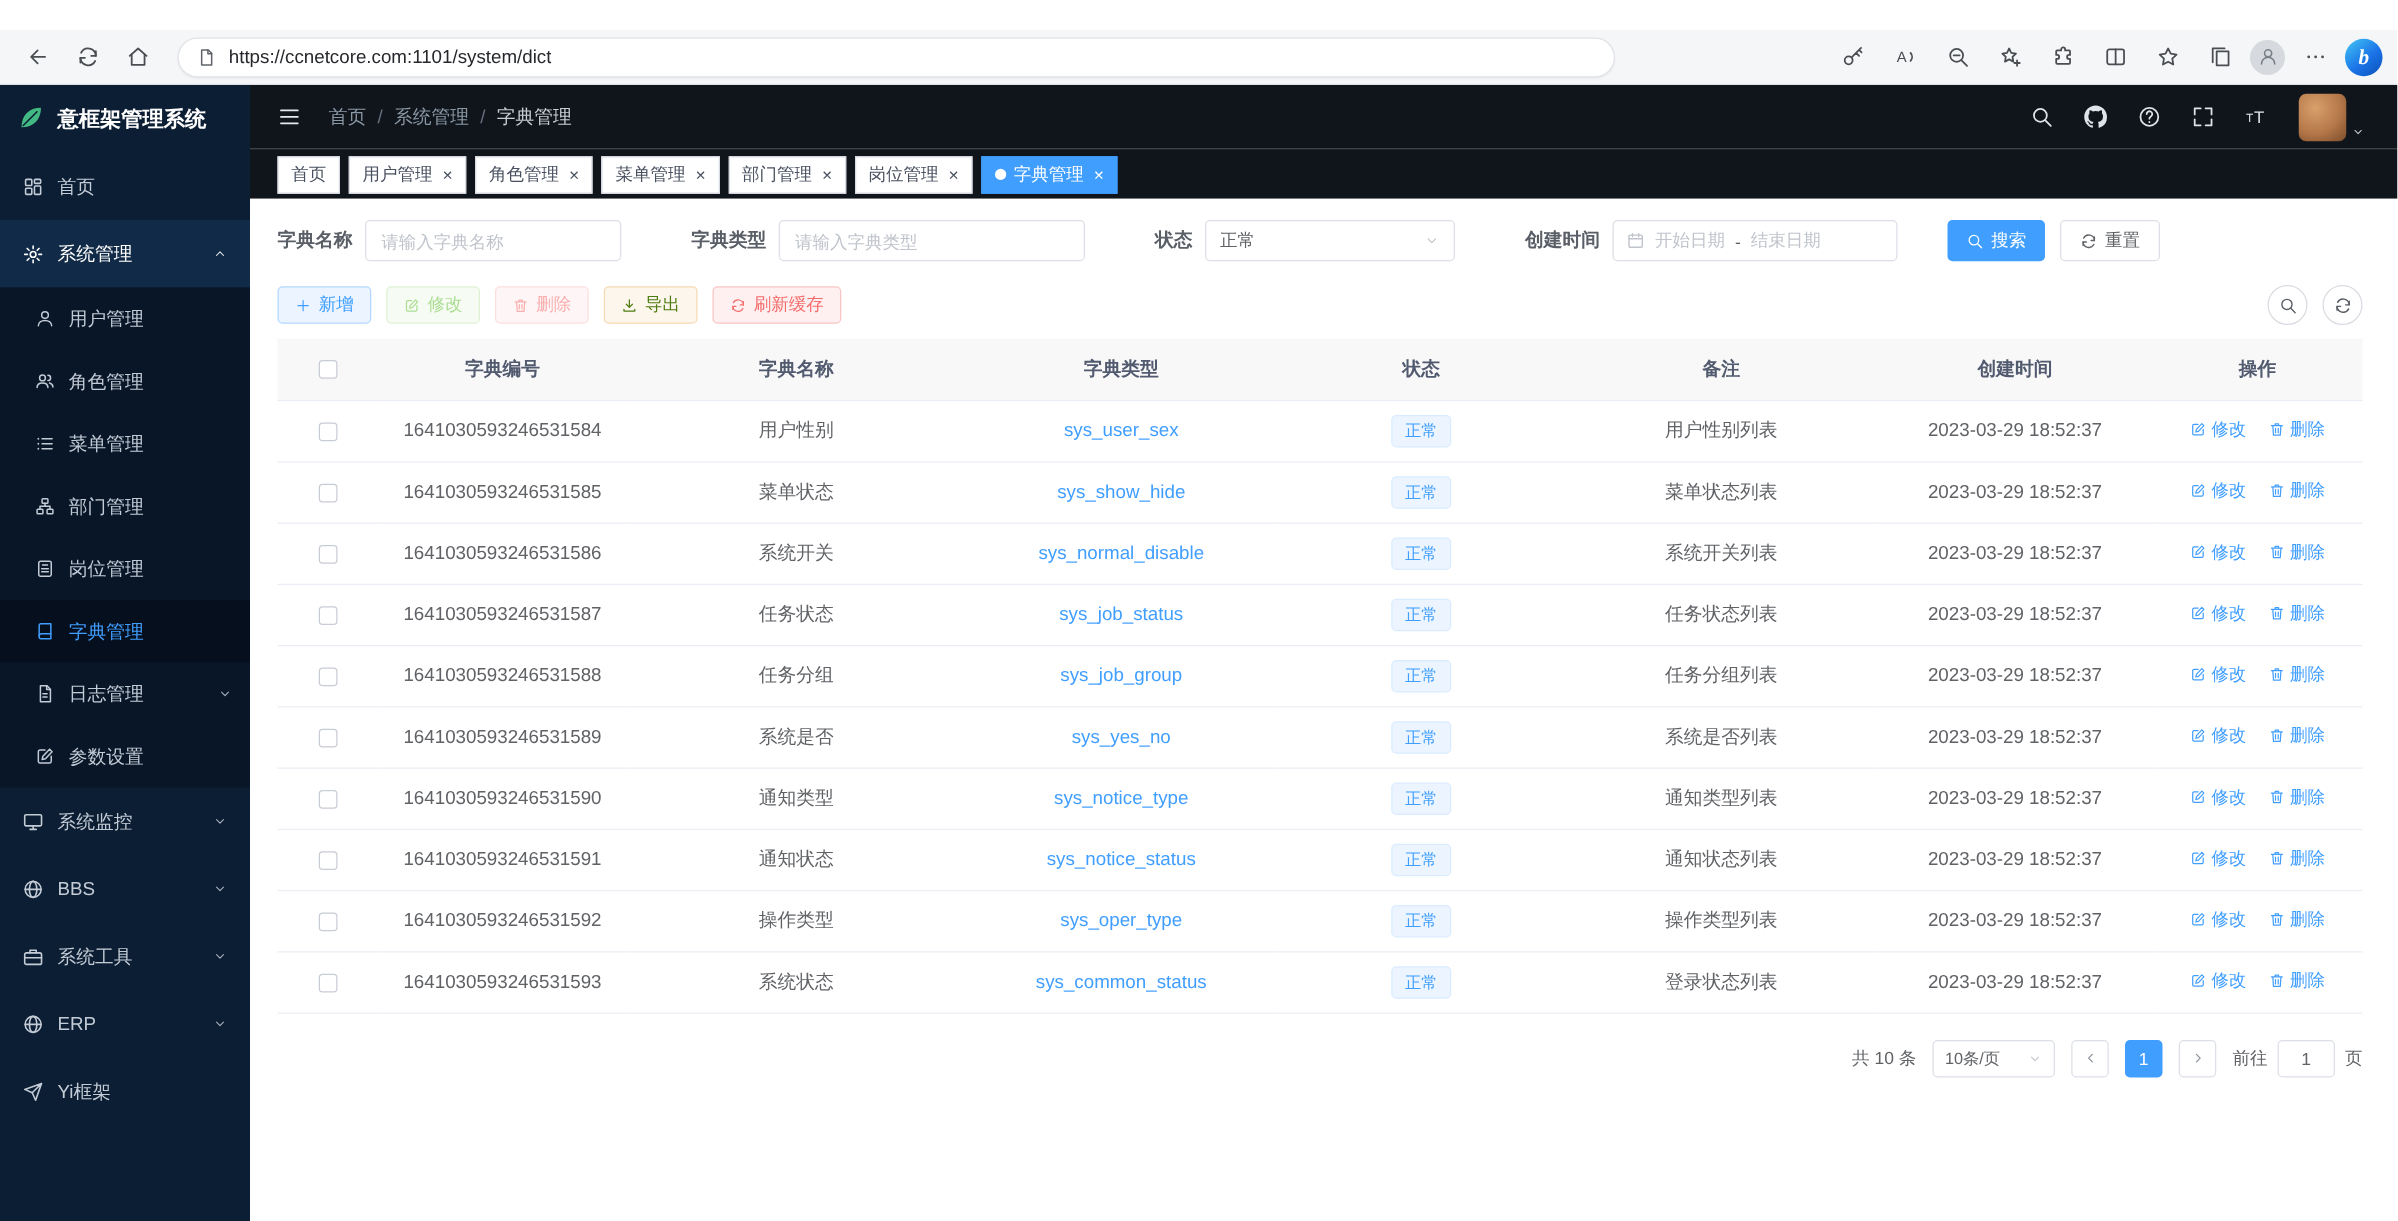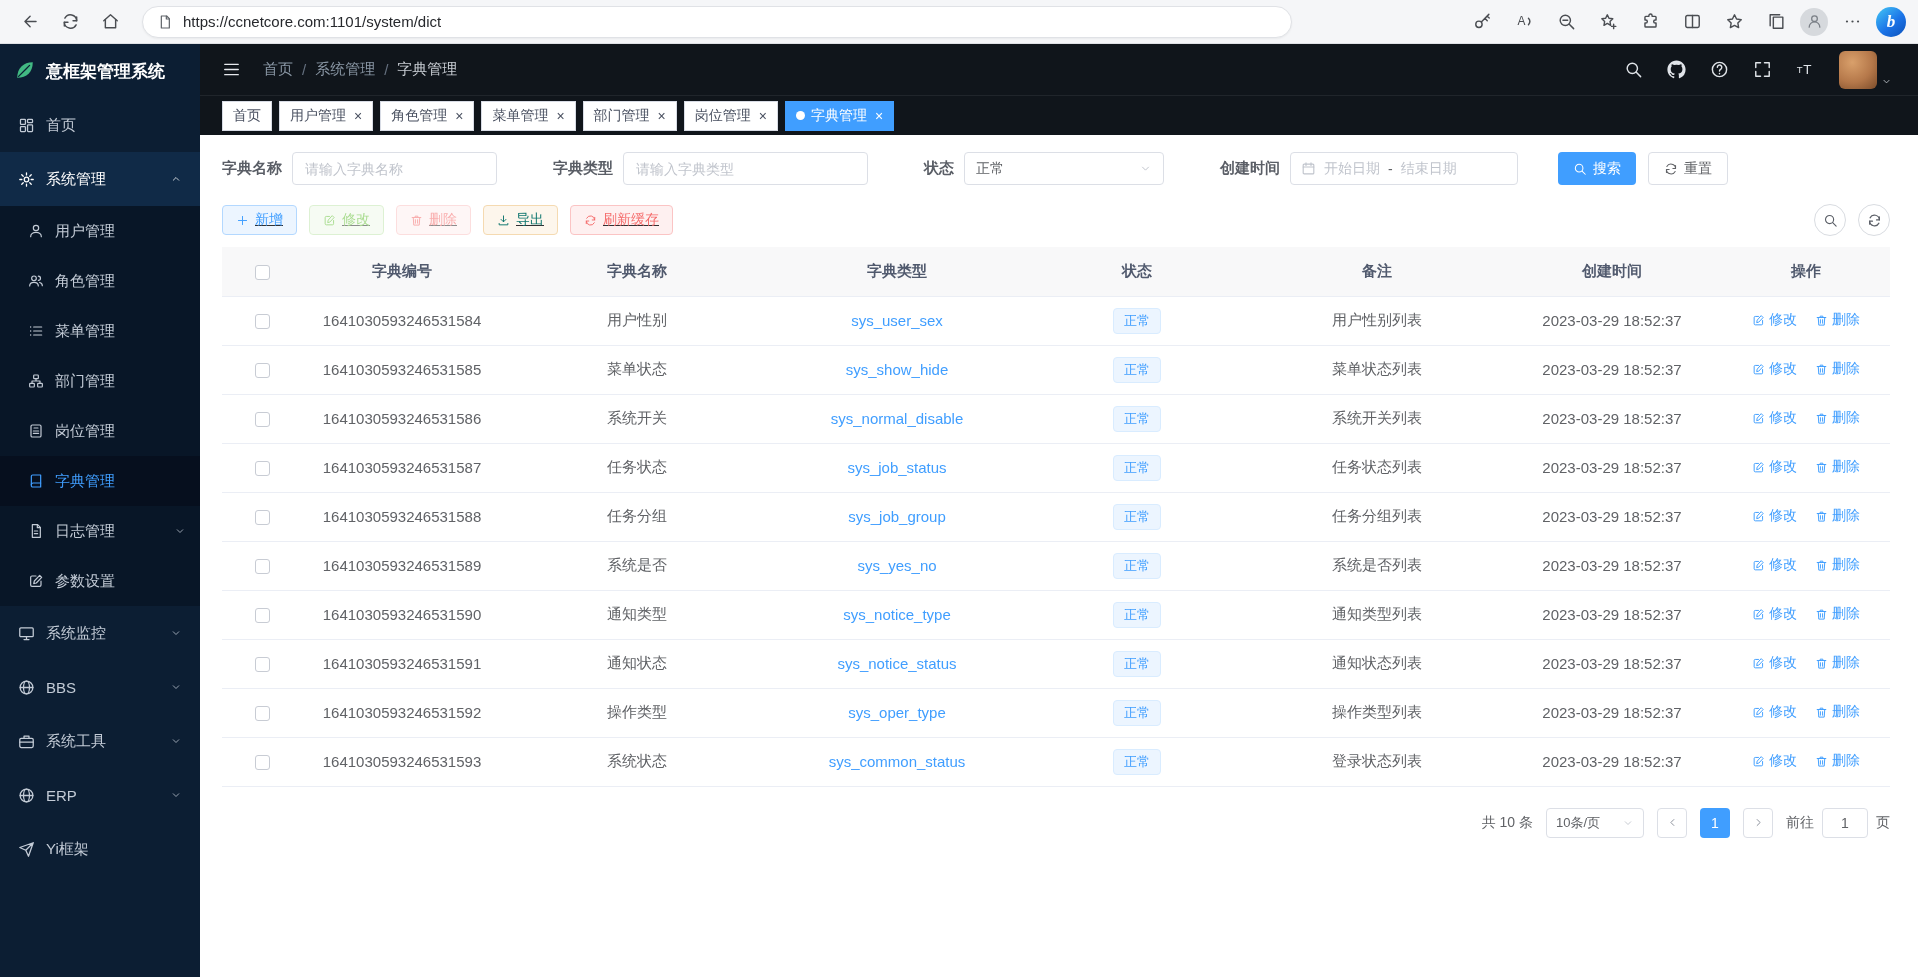--- a/index.html
+++ b/index.html
@@ -4,21 +4,21 @@
 <style>
   * { margin:0; padding:0; box-sizing:border-box; }
   html,body { width:1918px; height:977px; overflow:hidden; }
   body { font-family:"Liberation Sans","DejaVu Sans",sans-serif; background:#fff; color:#303133; }
   .screen { width:1918px; height:977px; display:flex; flex-direction:column; }
 
   .ic { width:1em; height:1em; fill:none; stroke:currentColor; stroke-width:1.8; stroke-linecap:round; stroke-linejoin:round; vertical-align:-0.12em; }
   .ic.f { fill:currentColor; stroke:none; }
 
   
-  .browser-bar { height:44px; flex:0 0 44px; background:#f5f6f8; border-bottom:1px solid #dfe1e5; display:flex; align-items:center; padding:0 12px; gap:4px; }
+  .browser-bar { height:44px; flex:0 0 44px; background:#f5f6f8; border-bottom:1px solid #dfe1e5; display:flex; align-items:center; padding:0 12px; gap:4px;margin-top:24px; }
   .bicon { width:36px; height:34px; display:flex; align-items:center; justify-content:center; border-radius:6px; color:#4a4d52; font-size:19px; cursor:pointer; flex:0 0 auto; }
   .urlbar { width:1150px; height:32px; background:#fff; border:1px solid #e0e2e6; border-radius:16px; display:flex; align-items:center; gap:10px; padding:0 14px; margin:0 10px; box-shadow:0 1px 2px rgba(0,0,0,.05); color:#55585e; font-size:15px; }
   .urlbar .url { color:#26282c; white-space:nowrap; overflow:hidden; }
   .browser-right { margin-left:auto; display:flex; align-items:center; gap:6px; }
   .bing-btn { width:30px; height:30px; border-radius:50%; background:linear-gradient(140deg,#44c8f5 0%,#1b74e8 55%,#0b50b8 100%); color:#fff; font-weight:bold; font-style:italic; font-size:17px; display:flex; align-items:center; justify-content:center; font-family:"Liberation Serif","DejaVu Serif",serif; cursor:pointer; }
   .bavatar { width:28px; height:28px; border-radius:50%; background:#d6d9dd; color:#7a7f86; display:flex; align-items:center; justify-content:center; font-size:17px; cursor:pointer; }
 
   
   .app { flex:1; display:flex; min-height:0; }
 
@@ -70,21 +70,21 @@
   .f-date { width:228px; height:33px; border:1px solid #dcdfe6; border-radius:4px; display:flex; align-items:center; gap:8px; padding:0 10px; font-size:14px; color:#c0c4cc; background:#fff; }
   .f-date .dsep { color:#606266; }
   .fbtns { display:flex; align-items:center; gap:12px; margin-left:40px; }
   .btn-search { height:33px; padding:0 15px; border:none; border-radius:4px; background:#409eff; color:#fff; font-size:14px; display:inline-flex; align-items:center; gap:6px; cursor:pointer; font-family:inherit; }
   .btn-reset { height:33px; padding:0 15px; border:1px solid #dcdfe6; border-radius:4px; background:#fff; color:#606266; font-size:14px; display:inline-flex; align-items:center; gap:6px; cursor:pointer; font-family:inherit; }
 
   .toolbar { margin-top:19px; display:flex; align-items:center; gap:12px; }
   .btn { height:30px; padding:0 13px; border-radius:4px; font-size:14px; display:inline-flex; align-items:center; gap:6px; cursor:pointer; border:1px solid transparent; font-family:inherit; white-space:nowrap; }
   .btn.primary { color:#409eff; background:#ecf5ff; border-color:#b3d8ff; }
   .btn.success { color:#67c23a; background:#f0f9eb; border-color:#c2e7b0; }
-  .btn.warning { color:#0f766e; background:#fdf6ec; border-color:#f5dab1; }
+  .btn.warning { color:#4d7c0f; background:#fdf6ec; border-color:#f5dab1; }
   .btn.danger  { color:#f56c6c; background:#fef0f0; border-color:#fbc4c4; }
   .btn.disabled { opacity:.55; cursor:not-allowed; }
   .tool-right { margin-left:auto; display:flex; align-items:center; gap:12px; }
   .circle-btn { width:32px; height:32px; border-radius:50%; border:1px solid #d9dce1; background:#fff; color:#5a5e66; display:flex; align-items:center; justify-content:center; font-size:15px; cursor:pointer; }
 
   table { width:100%; margin-top:11px; border-collapse:collapse; table-layout:fixed; }
   th { height:49px; background:#f8f8f9; color:#515a6e; font-size:15px; font-weight:bold; text-align:center; border-bottom:1px solid #ebeef5; }
   td { height:49px; border-bottom:1px solid #ebeef5; color:#606266; font-size:15px; text-align:center; white-space:nowrap; overflow:hidden; }
   .cb { display:inline-block; width:15px; height:15px; border:1px solid #c8ccd4; border-radius:3px; background:#fff; vertical-align:middle; cursor:pointer; }
   .type-link { color:#409eff; cursor:pointer; text-decoration:none; }
@@ -522,21 +522,21 @@
                     <path d="M4.9 7.8A7.9 7.9 0 0 1 19.8 11M19.1 16.2A7.9 7.9 0 0 1 4.2 13"></path>
                     <path d="M19.8 6.2V11h-4.6M4.2 17.8V13h4.6"></path>
                   </svg>
                 </span>
               <span>重置</span>
             </button>
           </div>
         </div>
 
         <div class="toolbar">
-          <span id="toolbar-btns" style="display:flex;gap:12px;text-decoration:underline;">
+          <span id="toolbar-btns" style="display:flex;gap:12px;">
               <button class="btn primary">
                 <span style="display:flex;font-size:13px;">
                   <svg class="ic" viewBox="0 0 24 24">
                     <path d="M12 4.5v15M4.5 12h15"></path>
                   </svg>
                 </span>
                 <span>新增</span>
               </button>
               <button class="btn success disabled">
                 <span style="display:flex;font-size:13px;">

